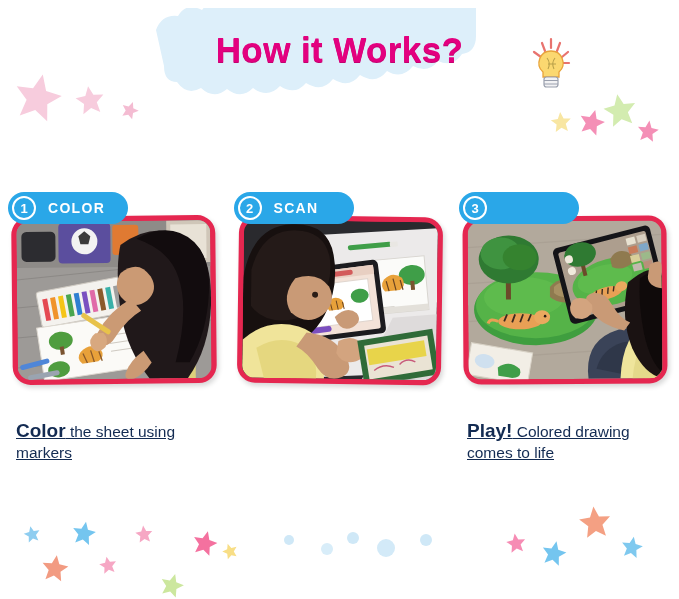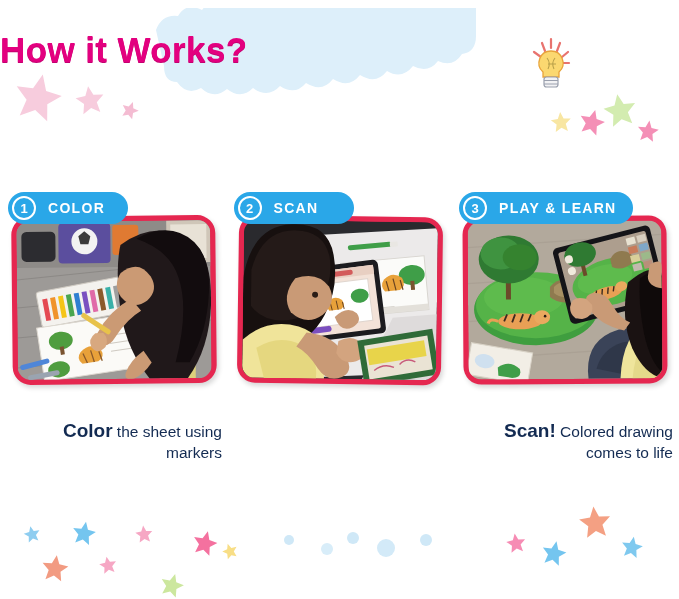--- a/index.html
+++ b/index.html
@@ -9,21 +9,21 @@
     font-family: "Liberation Sans", sans-serif;
     overflow: hidden;
   }
   .page { position: relative; width: 679px; height: 599px; background:#fff; }
 
   
   .header { position: relative; width: 679px; height: 190px; }
   .cloud-svg { position: absolute; left: 148px; top: 8px; }
   .title {
     position: absolute; left: 0; top: 30px; width: 679px;
-    text-align: left;
+    text-align: center;
     font-size: 35px;
     font-weight: bold;
     color: #e3007f;
     letter-spacing: 0.4px;
     text-shadow: 0 1px 0 #c40070;
   }
   .bulb { position: absolute; left: 529px; top: 36px; }
 
   
   .steps {
@@ -68,21 +68,21 @@
   .photo { position: relative; width: 100%; height: 100%; border-radius: 13px; overflow: hidden; }
 
   
   .caption {
     position: absolute; top: 228px; left: 0; width: 216px;
     text-align: center;
     color: #132b52;
     font-size: 15.5px; line-height: 21px;
   }
   .caption .lead { font-size: 19px; font-weight: bold; }
-  .caption.left-align { text-align: right; padding-left: 10px; }
+  .caption.left-align { text-align: left; padding-left: 10px; text-decoration: underline; }
 
   
   .decor { position: absolute; left:0; top:0; width:679px; height:599px; pointer-events:none; }
 </style>
 </head>
 <body>
 
 <div class="page">
 
   <svg class="decor" viewBox="0 0 679 599">
@@ -308,21 +308,20 @@
             </g>
           </svg>
         </div>
       </div>
 
     </div>
 
     <div class="step">
       <div class="badge">
         <div class="num">3</div>
-        <div class="btext">PLAY &amp; LEARN</div>
       </div>
 
       <div class="frame f3">
         <div class="photo">
           <svg width="100%" height="100%" viewBox="0 0 194 158" preserveAspectRatio="xMidYMid slice">
             <rect width="194" height="158" fill="#b2a99c"></rect>
             <g opacity=".35" stroke="#9c9287" stroke-width="1.2">
               <line x1="0" y1="26" x2="194" y2="14"></line>
                 <line x1="0" y1="62" x2="194" y2="50"></line>
               <line x1="0" y1="100" x2="194" y2="88"></line>
@@ -392,18 +391,18 @@
             <g transform="rotate(10 30 142)">
               <rect x="0" y="126" width="62" height="32" fill="#f2eee6" stroke="#d8d2c6"></rect>
               <ellipse cx="16" cy="142" rx="10" ry="7" fill="#cfe0ef"></ellipse>
               <path d="M30,146 q10,-10 22,-2 q4,8 -6,10 l-14,0 z" fill="#3f9e48"></path>
             </g>
           </svg>
         </div>
       </div>
 
       <div class="caption left-align">
-        <span class="lead">Scan!</span><span> Colored drawing comes to life</span>
+        <span class="lead">Play!</span><span> Colored drawing comes to life</span>
       </div>
     </div>
 
   </div>
 </div>
 
 </body></html>

